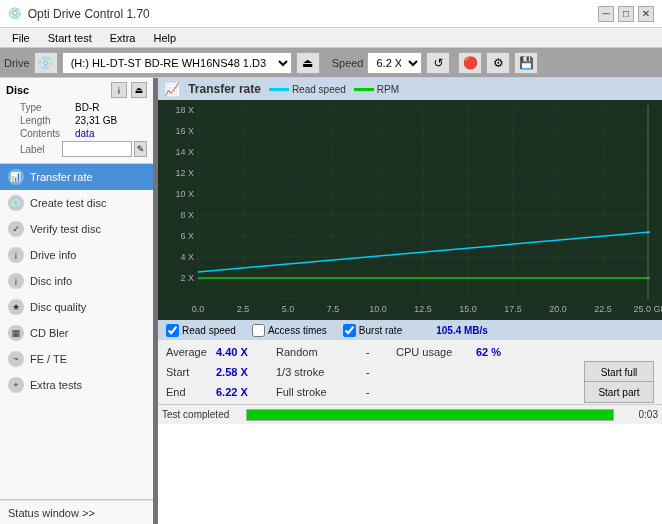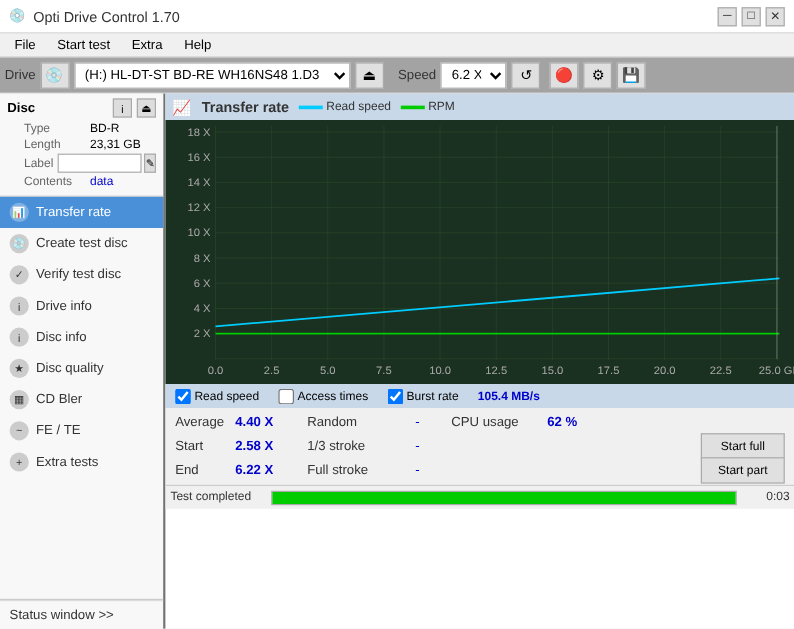--- a/index.html
+++ b/index.html
@@ -78,23 +78,23 @@
       display: flex; align-items: center; justify-content: center;
       font-size: 12px;
     }
     
     #main {
       display: flex;
       height: calc(524px - 78px);
     }
     
     #sidebar {
-      width: 138px;
+      width: 158px;
       background: #f8f8f8;
-      border-right: 2px solid #737373;
+      border-right: 5px solid #737373;
       display: flex;
       flex-direction: column;
     }
     
     #disc-panel {
       padding: 4px 6px;
       border-bottom: 1px solid #ccc;
       background: #f8f8f8;
     }
     #disc-header {
@@ -297,27 +297,27 @@
       </div>
       <div class="disc-row">
         <span class="disc-row-label">Type</span>
         <span class="disc-row-value">BD-R</span>
       </div>
       <div class="disc-row">
         <span class="disc-row-label">Length</span>
         <span class="disc-row-value">23,31 GB</span>
       </div>
       <div class="disc-row">
+        <span class="disc-row-label">Contents</span>
+        <span class="disc-row-value blue">data</span>
+      </div>
+      <div class="disc-row">
         <span class="disc-row-label">Label</span>
         <input type="text" id="label-input" class="disc-row-value" style="">
         <div style="width:16px;height:16px;background:#ddd;border:1px solid #aaa;cursor:pointer;display:flex;align-items:center;justify-content:center;font-size:9px;margin-left:2px;">✎</div>
-      </div>
-      <div class="disc-row">
-        <span class="disc-row-label">Contents</span>
-        <span class="disc-row-value blue">data</span>
       </div>
     </div>
 
     <div id="nav-items">
       <div class="nav-item active">
         <div class="nav-icon">📊</div>
         <span>Transfer rate</span>
       </div>
       <div class="nav-item">
         <div class="nav-icon">💿</div>
@@ -439,21 +439,21 @@
         <span>Read speed</span>
       </div>
       <div class="cb-item">
         <input type="checkbox" style="">
         <span>Access times</span>
       </div>
       <div class="cb-item">
         <input type="checkbox" checked="" style="">
         <span>Burst rate</span>
       </div>
-      <span style="font-size:10px;font-weight:bold;color:#0000cc;margin-left:0;">105.4 MB/s</span>
+      <span style="font-size:10px;font-weight:bold;color:#0000cc;margin-left:18px;">105.4 MB/s</span>
     </div>
 
     <div id="stats-area">
 
       <div class="stats-row">
         <span class="stat-label">Average</span>
         <span class="stat-value">4.40 X</span>
         <span class="stat-label2">Random</span>
         <span class="stat-value2">-</span>
         <span class="stat-label3">CPU usage</span>

